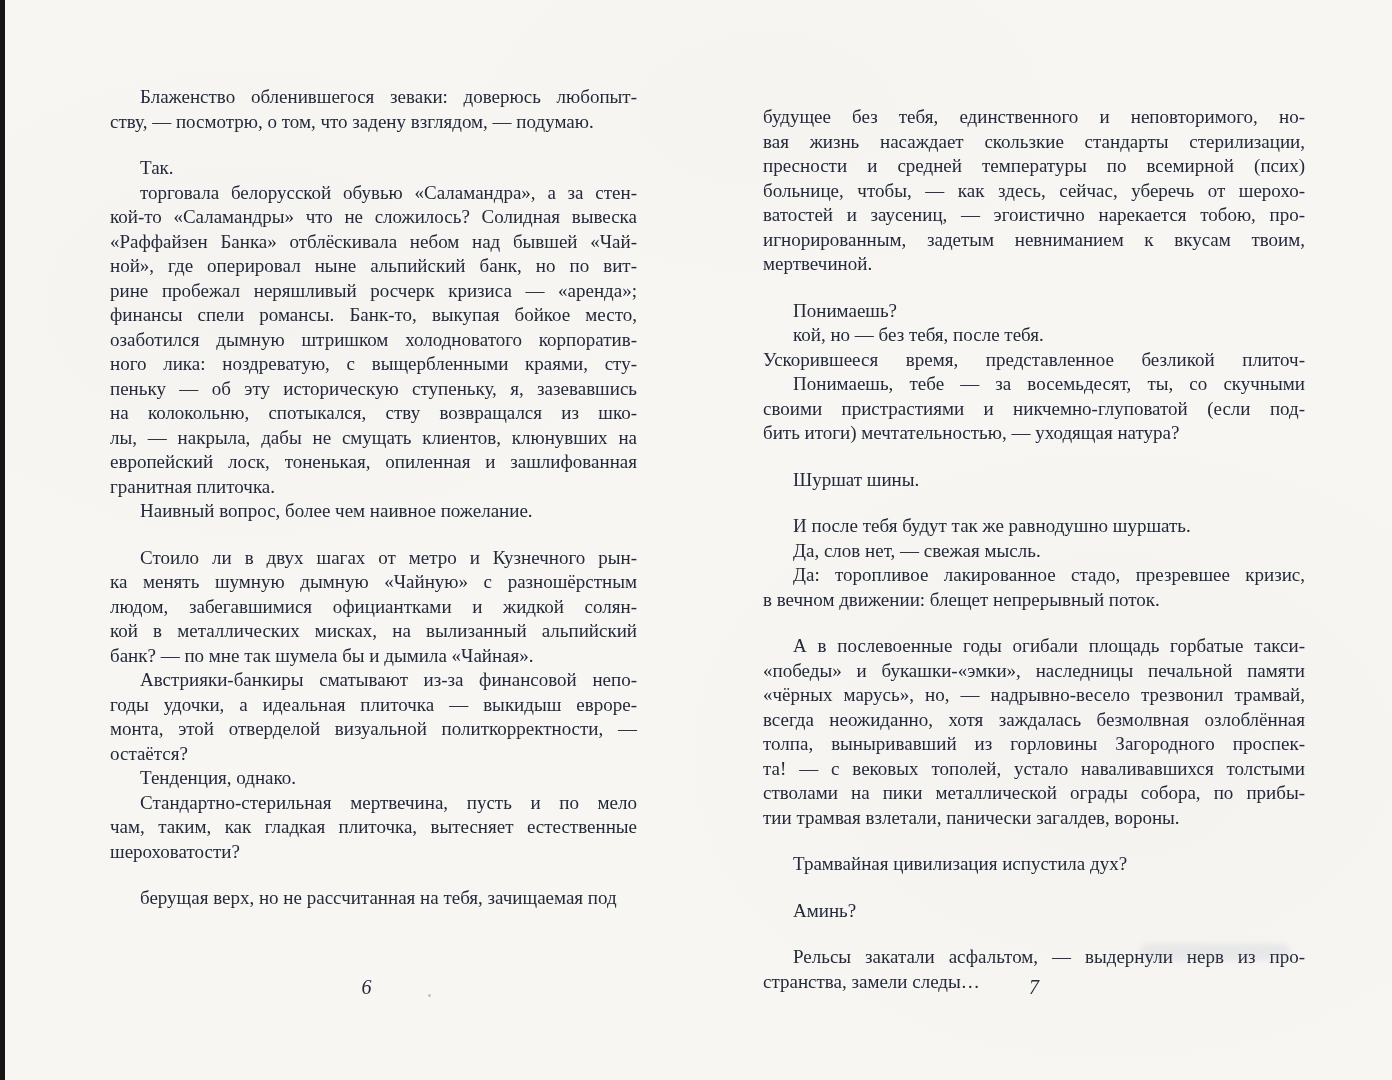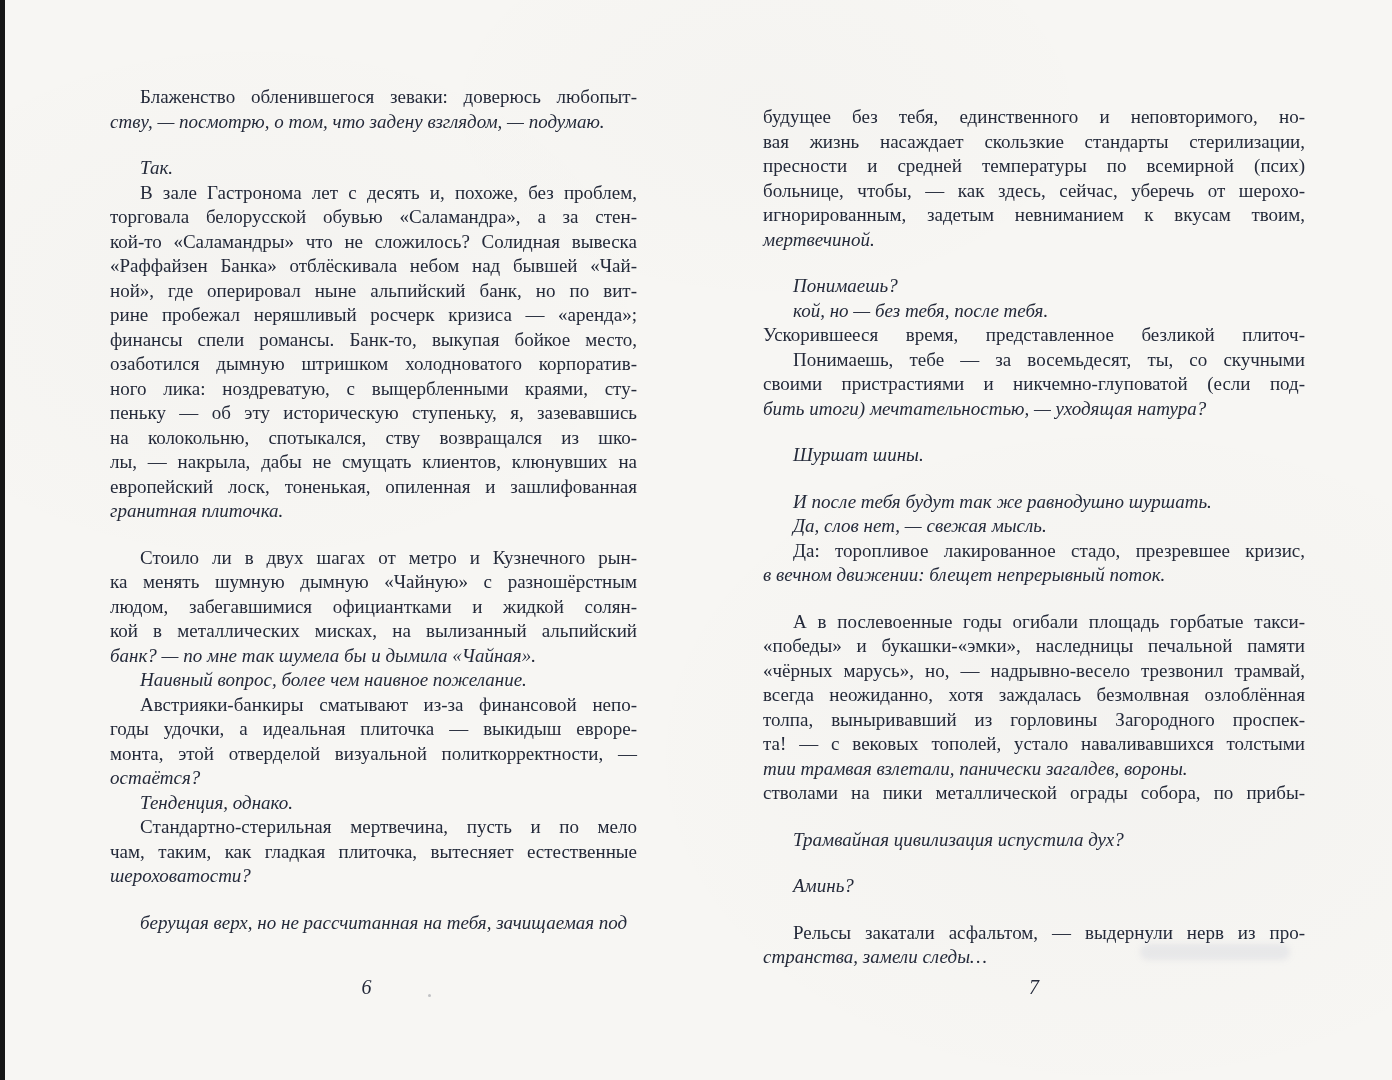--- a/index.html
+++ b/index.html
@@ -35,21 +35,20 @@
   .page-right { left: 763px; width: 542px; margin-top: 20px; }
   .para { margin: 0; }
   .para.gap { margin-top: 22px; }
   .line {
     text-align: justify;
     text-align-last: justify;
     white-space: normal;
   }
   .line.last {
     text-align-last: left;
-    font-style: italic;
   }
   .para.indent .line:first-child {
     text-indent: 30px;
   }
   .pagenum {
     position: absolute;
     top: 976px;
     font-size: 20px;
     font-style: italic;
     text-align: center;
@@ -79,44 +78,43 @@
 
 <div class="page page-left">
     <div class="para indent">
       <div class="line">Блаженство обленившегося зеваки: доверюсь любопыт-</div>
       <div class="line last">ству, — посмотрю, о том, что задену взглядом, — подумаю.</div>
     </div>
     <div class="para indent gap">
       <div class="line last">Так.</div>
     </div>
     <div class="para indent">
-      <div class="line">В зале Гастронома лет с десять и, похоже, без проблем,</div>
       <div class="line">торговала белорусской обувью «Саламандра», а за стен-</div>
       <div class="line">кой-то «Саламандры» что не сложилось? Солидная вывеска</div>
       <div class="line">«Раффайзен Банка» отблёскивала небом над бывшей «Чай-</div>
       <div class="line">ной», где оперировал ныне альпийский банк, но по вит-</div>
       <div class="line">рине пробежал неряшливый росчерк кризиса — «аренда»;</div>
       <div class="line">финансы спели романсы. Банк-то, выкупая бойкое место,</div>
       <div class="line">озаботился дымную штришком холодноватого корпоратив-</div>
       <div class="line">ного лика: ноздреватую, с выщербленными краями, сту-</div>
       <div class="line">пеньку — об эту историческую ступеньку, я, зазевавшись</div>
       <div class="line">на колокольню, спотыкался, ству возвращался из шко-</div>
       <div class="line">лы, — накрыла, дабы не смущать клиентов, клюнувших на</div>
       <div class="line">европейский лоск, тоненькая, опиленная и зашлифованная</div>
       <div class="line last">гранитная плиточка.</div>
     </div>
+    <div class="para indent">
+      <div class="line last">Наивный вопрос, более чем наивное пожелание.</div>
+    </div>
     <div class="para indent gap">
       <div class="line">Стоило ли в двух шагах от метро и Кузнечного рын-</div>
       <div class="line">ка менять шумную дымную «Чайную» с разношёрстным</div>
       <div class="line">людом, забегавшимися официантками и жидкой солян-</div>
       <div class="line">кой в металлических мисках, на вылизанный альпийский</div>
       <div class="line last">банк? — по мне так шумела бы и дымила «Чайная».</div>
-    </div>
-    <div class="para indent">
-      <div class="line last">Наивный вопрос, более чем наивное пожелание.</div>
     </div>
     <div class="para indent">
       <div class="line">Австрияки-банкиры сматывают из-за финансовой непо-</div>
       <div class="line">годы удочки, а идеальная плиточка — выкидыш евроре-</div>
       <div class="line">монта, этой отверделой визуальной политкорректности, —</div>
       <div class="line last">остаётся?</div>
     </div>
     <div class="para indent">
       <div class="line last">Тенденция, однако.</div>
     </div>
@@ -129,20 +127,21 @@
       <div class="line last">берущая верх, но не рассчитанная на тебя, зачищаемая под</div>
     </div>
   </div>
 
 <div class="page page-right">
     <div class="para">
       <div class="line">будущее без тебя, единственного и неповторимого, но-</div>
       <div class="line">вая жизнь насаждает скользкие стандарты стерилизации,</div>
       <div class="line">пресности и средней температуры по всемирной (псих)</div>
       <div class="line">больнице, чтобы, — как здесь, сейчас, уберечь от шерохо-</div>
+      <div class="line">ватостей и заусениц, — эгоистично нарекается тобою, про-</div>
       <div class="line">игнорированным, задетым невниманием к вкусам твоим,</div>
       <div class="line last">мертвечиной.</div>
     </div>
     <div class="para indent gap">
       <div class="line last">Понимаешь?</div>
     </div>
     <div class="para indent">
       <div class="line last">кой, но — без тебя, после тебя.</div>
       <div class="line">Ускорившееся время, представленное безликой плиточ-</div>
     </div>
@@ -164,22 +163,22 @@
       <div class="line">Да: торопливое лакированное стадо, презревшее кризис,</div>
       <div class="line last">в вечном движении: блещет непрерывный поток.</div>
     </div>
     <div class="para indent gap">
       <div class="line">А в послевоенные годы огибали площадь горбатые такси-</div>
       <div class="line">«победы» и букашки-«эмки», наследницы печальной памяти</div>
       <div class="line">«чёрных марусь», но, — надрывно-весело трезвонил трамвай,</div>
       <div class="line">всегда неожиданно, хотя заждалась безмолвная озлоблённая</div>
       <div class="line">толпа, выныривавший из горловины Загородного проспек-</div>
       <div class="line">та! — с вековых тополей, устало наваливавшихся толстыми</div>
+      <div class="line">стволами на пики металлической ограды собора, по прибы-</div>
       <div class="line last">тии трамвая взлетали, панически загалдев, вороны.</div>
-      <div class="line">стволами на пики металлической ограды собора, по прибы-</div>
     </div>
     <div class="para indent gap">
       <div class="line last">Трамвайная цивилизация испустила дух?</div>
     </div>
     <div class="para indent gap">
       <div class="line last">Аминь?</div>
     </div>
     <div class="para indent gap">
       <div class="line">Рельсы закатали асфальтом, — выдернули нерв из про-</div>
       <div class="line last">странства, замели следы…</div>

